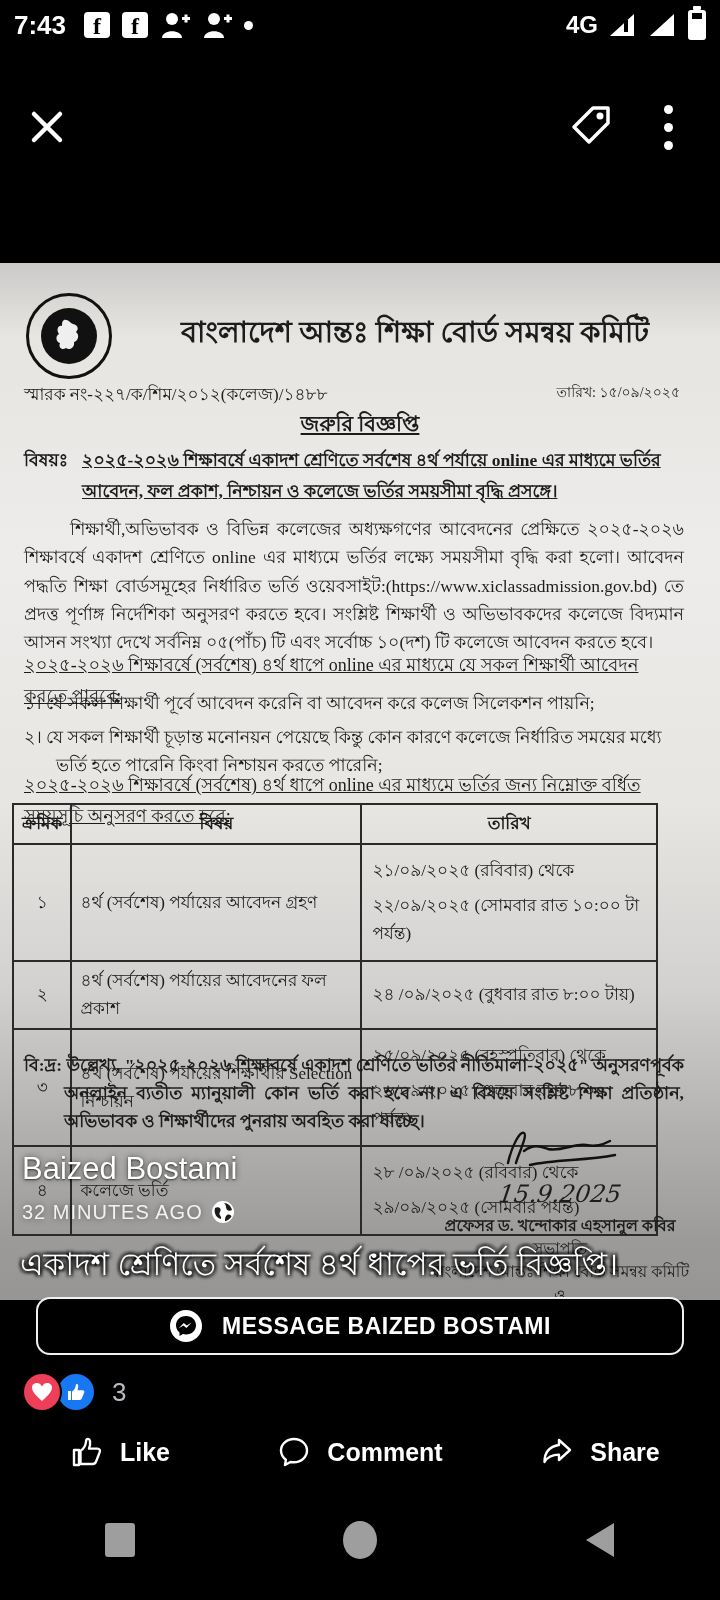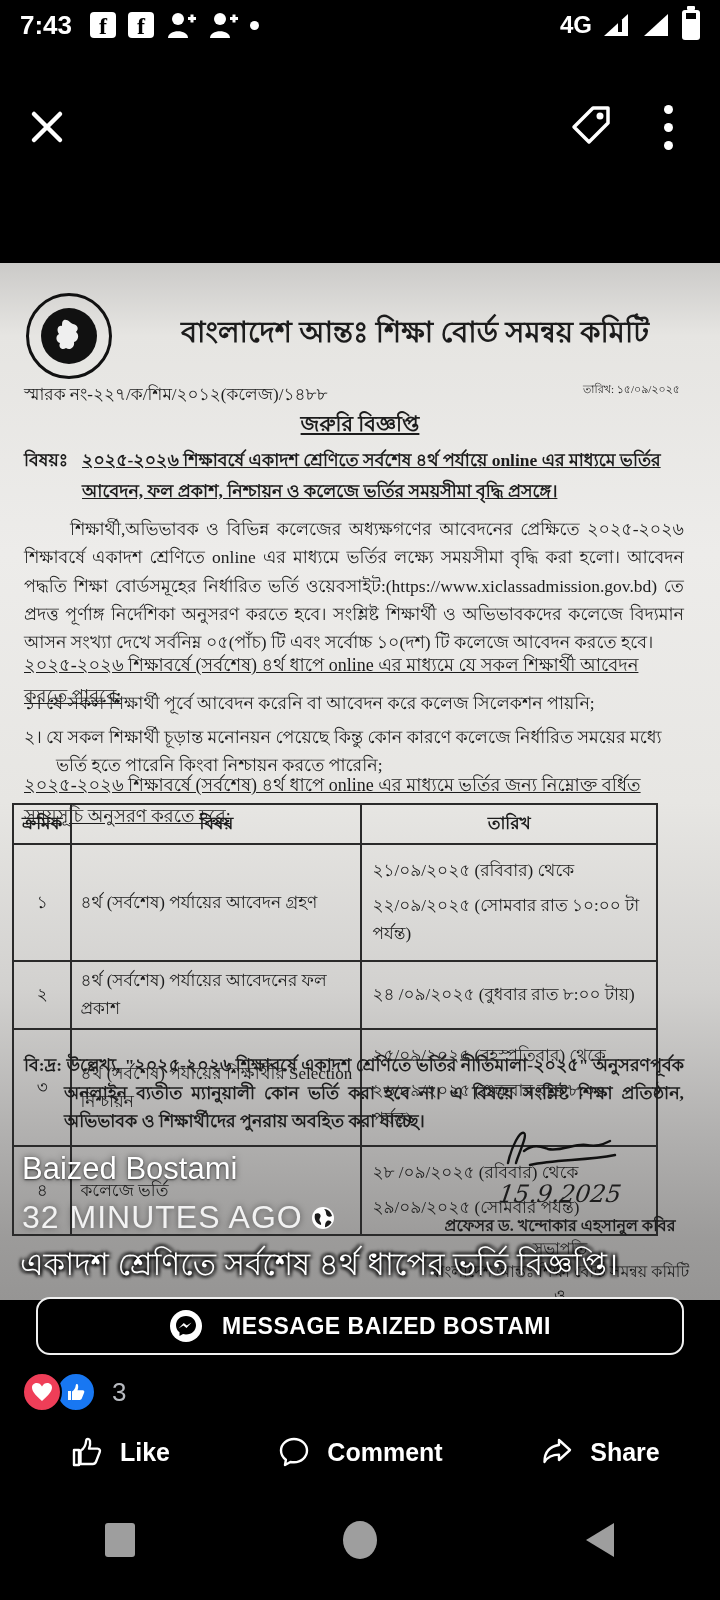--- a/index.html
+++ b/index.html
@@ -2,21 +2,21 @@
 <html><head>
 <meta charset="utf-8">
 <style>
   * { margin:0; padding:0; box-sizing:border-box; }
   html,body { background:#000; }
   body { width:720px; height:1600px; position:relative; overflow:hidden;
          font-family:"Liberation Sans", sans-serif; }
 
   
   .status-bar { position:absolute; top:0; left:0; width:720px; height:50px;
-    background:#000; color:#fff; display:flex; align-items:center; padding:0 20px; }
+    background:#000; color:#fff; display:flex; align-items:center; padding:0 14px; }
   .status-time { font-size:26px; font-weight:bold; margin-right:18px; }
   .notif-icons { display:flex; align-items:center; gap:12px; flex:1; }
   .fb-sq { width:26px; height:26px; background:#fff; color:#000; border-radius:4px;
     font-family:"Liberation Serif", serif; font-weight:bold; font-size:24px;
     display:flex; align-items:flex-end; justify-content:center; line-height:1; overflow:hidden; }
   .status-right { display:flex; align-items:center; gap:10px; }
   .net-label { font-size:24px; font-weight:bold; }
   .battery { width:18px; height:30px; background:#fff; border-radius:3px; position:relative; }
   .battery:before { content:""; position:absolute; top:-4px; left:5px; width:8px; height:4px;
     background:#fff; border-radius:1px; }
@@ -39,21 +39,21 @@
   .doc-header { position:absolute; top:18px; left:22px; right:22px; height:120px; }
   .seal { position:absolute; left:4px; top:12px; width:86px; height:86px; border:3px solid #111;
     border-radius:50%; display:flex; align-items:center; justify-content:center; }
   .seal-inner { width:56px; height:56px; background:#111; border-radius:50%;
     display:flex; align-items:center; justify-content:center; }
   .org-title { position:absolute; left:110px; right:0; top:28px; text-align:center;
     font-size:29px; font-weight:bold; }
 
   .memo-row { position:absolute; top:118px; left:24px; right:40px; display:flex;
     justify-content:space-between; font-size:17px; }
-  .memo-date { font-size:11px; }
+  .memo-date { font-size:14px; }
 
   .notice-title { position:absolute; top:145px; left:0; width:100%; text-align:center;
     font-size:21px; font-weight:bold; text-decoration:underline; }
 
   .subject { position:absolute; top:182px; left:24px; right:36px; display:flex;
     font-size:17.5px; font-weight:bold; line-height:1.75; }
   .subject-label { flex:0 0 58px; }
   .subject-text { text-decoration:underline; }
 
   .body-par { position:absolute; top:252px; left:24px; right:36px; font-size:17.5px;
@@ -82,21 +82,21 @@
     font-size:16px; line-height:1.45; }
   .sign-script { height:46px; }
   .sign-date { font-size:24px; font-style:italic; transform:skewX(-8deg);
     font-family:"DejaVu Serif", serif; margin-bottom:2px; }
   .sign-name { font-weight:bold; }
 
   
   .story-author { position:absolute; left:22px; top:888px; color:#fff; font-size:31px;
     font-family:"Liberation Sans", sans-serif;
     text-shadow:0 0 6px rgba(0,0,0,.55), 0 1px 2px rgba(0,0,0,.6); }
-  .story-time { position:absolute; left:22px; top:936px; color:#f2f2f2; font-size:32px;
+  .story-time { position:absolute; left:22px; top:936px; color:#f2f2f2; font-size:20px;
     letter-spacing:1px; font-family:"Liberation Sans", sans-serif; display:flex;
     align-items:center; gap:7px; text-shadow:0 0 6px rgba(0,0,0,.5); }
   .caption { position:absolute; left:20px; bottom:8px; right:10px; color:#fff; font-size:31px;
     font-family:"Liberation Sans", sans-serif;
     text-shadow:-2px -2px 3px rgba(0,0,0,.8), 2px -2px 3px rgba(0,0,0,.8),
       -2px 2px 3px rgba(0,0,0,.8), 2px 2px 3px rgba(0,0,0,.8);margin-top:40px; }
 
   
   .msg-btn { position:absolute; top:1297px; left:36px; width:648px; height:58px;
     border:2.5px solid #f0f0f0; border-radius:14px; background:#000; color:#fff;

